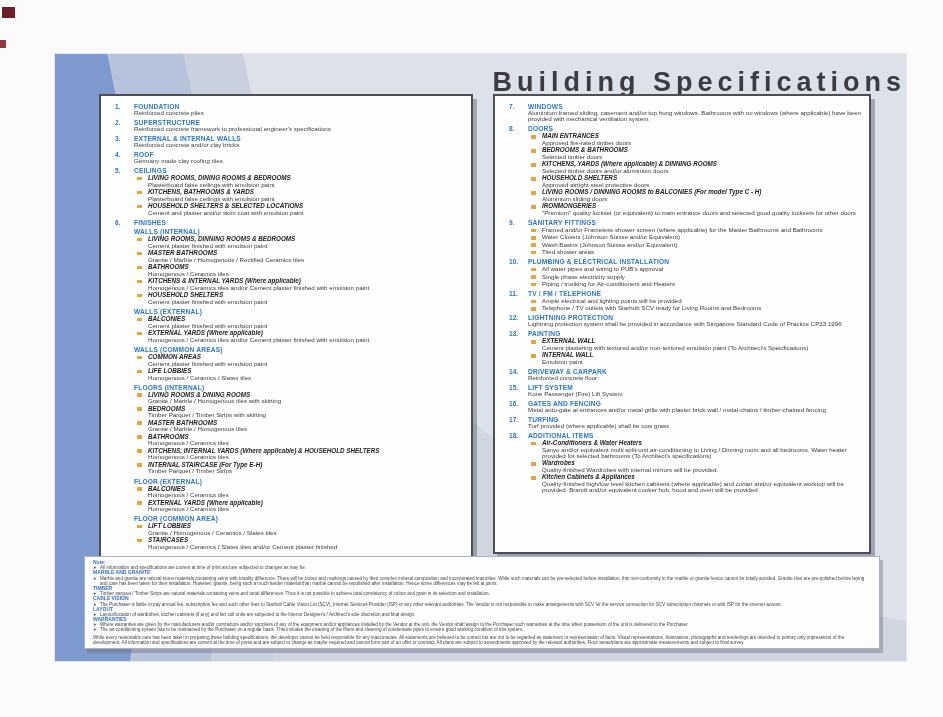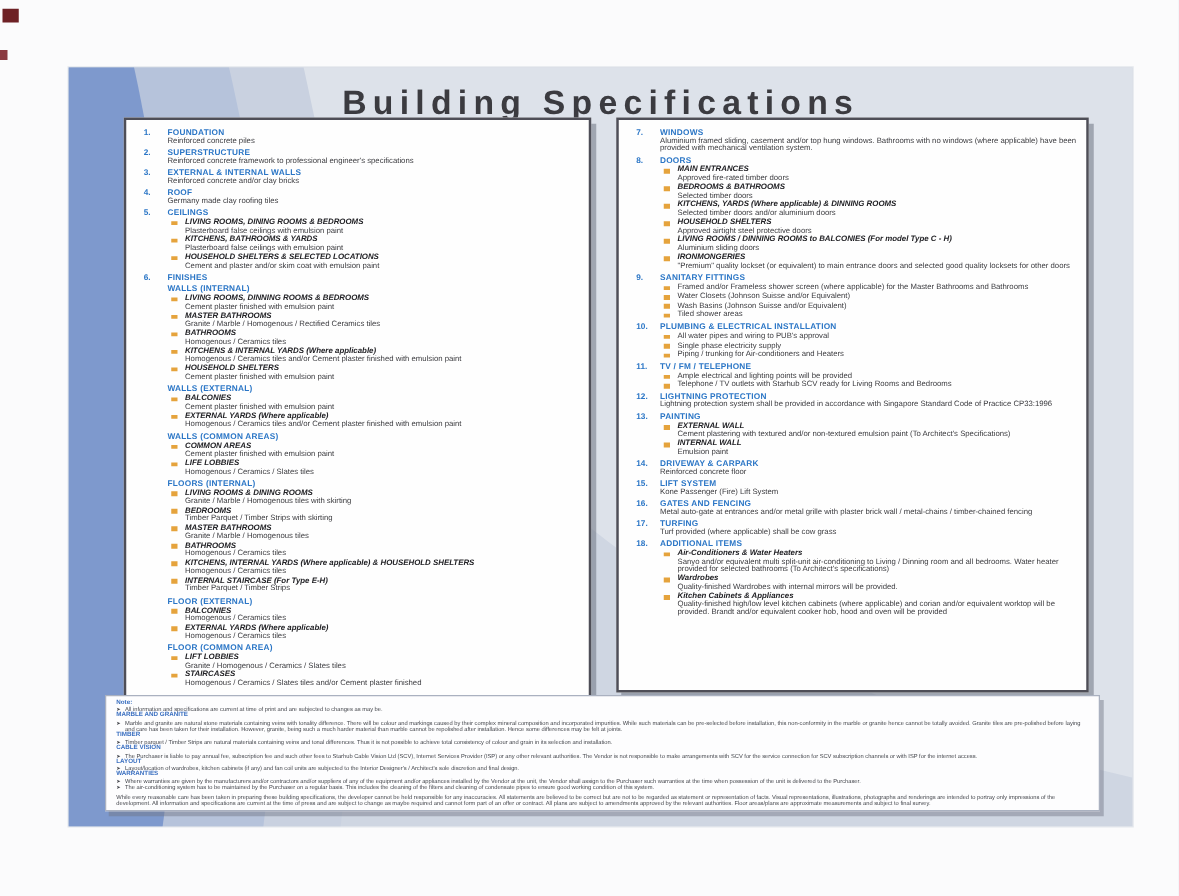--- a/index.html
+++ b/index.html
@@ -9,21 +9,21 @@
   .artifact2{position:absolute;left:0px;top:40px;width:6px;height:8px;background:#8a3a40;}
 
   
   #poster{position:absolute;left:55px;top:54px;width:851px;height:607px;background:#cfd6e2;overflow:hidden;
     box-shadow:0 0 0 1px #e4e7ec;}
   .arc-top{position:absolute;left:140px;top:-900px;width:2000px;height:1500px;border-radius:50%;background:#dde2ea;}
   .stripe-lighter{position:absolute;left:-470px;top:-430px;width:700px;height:1640px;border-radius:50%;background:#c9d1e0;}
   .stripe-light{position:absolute;left:-490px;top:-400px;width:660px;height:1560px;border-radius:50%;background:#b6c3db;}
   .band-blue{position:absolute;left:-490px;top:-380px;width:580px;height:1500px;border-radius:50%;background:#7e99cd;}
 
-  #title{position:absolute;left:0;top:13px;width:100%;text-align:center;
+  #title{position:absolute;left:0;top:13px;width:100%;text-align:right;
     font-size:27px;font-weight:bold;letter-spacing:5px;color:#3b3b40;}
 
   .panel{position:absolute;background:#fefefe;border:2px solid #4e4e57;
     box-shadow:4px 5px 0 rgba(100,105,120,.5);box-sizing:border-box;overflow:hidden;}
   #panel-left{left:44px;top:40px;width:374px;height:464px;padding:7px 6px 6px 7px;}
   #panel-right{left:438px;top:40px;width:378px;height:460px;padding:7px 6px 6px 7px;}
 
   
   .section{display:flex;margin-bottom:2.6px;}
   .sec-num{flex:0 0 26px;font-size:6.6px;line-height:7px;font-weight:bold;color:#2b76c6;padding-left:7px;box-sizing:border-box;}

